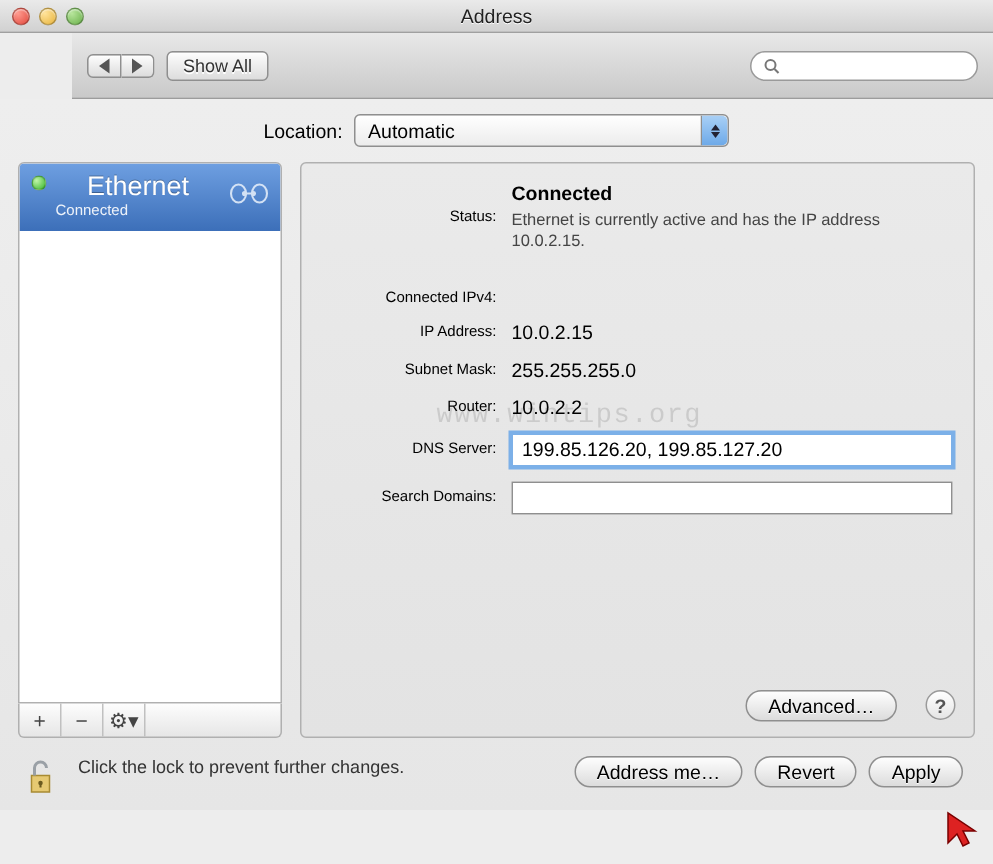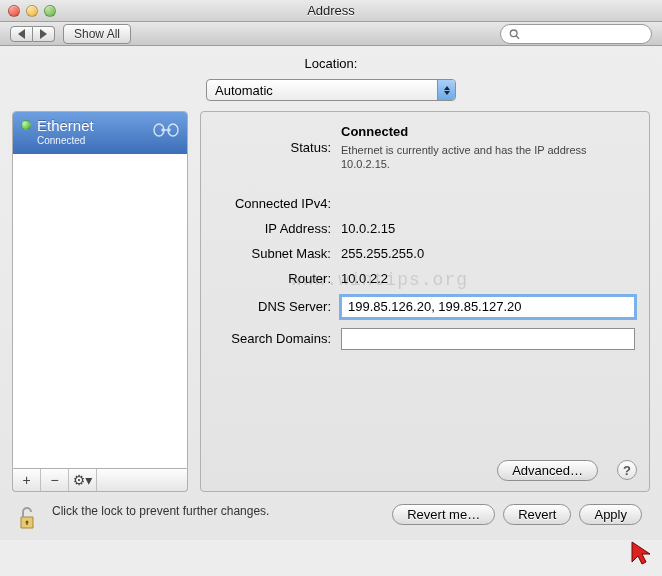--- a/index.html
+++ b/index.html
@@ -9,66 +9,66 @@
   
   .titlebar { height: 22px; background: linear-gradient(#eaeaea,#d1d1d1); border-bottom: 1px solid #a0a0a0; position: relative; display:flex; align-items:center; }
   .traffic { display:flex; gap:6px; margin-left:8px; }
   .tl { width:12px; height:12px; border-radius:50%; border:1px solid rgba(0,0,0,0.25); box-shadow: inset 0 1px 1px rgba(255,255,255,0.5); }
   .tl.red { background: radial-gradient(circle at 30% 30%, #ff9a8f, #e1493d); }
   .tl.yellow { background: radial-gradient(circle at 30% 30%, #ffe39a, #e7b33c); }
   .tl.green { background: radial-gradient(circle at 30% 30%, #b7e59b, #69b04a); }
   .wintitle { position:absolute; left:0; right:0; text-align:center; font-size:13px; color:#222; text-shadow:0 1px 0 #fff; pointer-events:none; }
 
   
-  .toolbar { height: 24px; background: linear-gradient(#e8e8e8,#c9c9c9); border-bottom:1px solid #9c9c9c; display:flex; align-items:center; padding:0 10px; gap:8px; }
+  .toolbar { height: 44px; background: linear-gradient(#e8e8e8,#c9c9c9); border-bottom:1px solid #9c9c9c; display:flex; align-items:center; padding:0 10px; gap:8px;margin-left:48px; }
   .seg { display:flex; }
   .btn { background: linear-gradient(#fdfdfd,#dcdcdc); border:1px solid #8f8f8f; border-radius:4px; font-size:12px; color:#333; padding:2px 10px; text-shadow:0 1px 0 #fff; box-shadow:0 1px 0 rgba(255,255,255,0.5) inset; display:inline-flex; align-items:center; cursor:default; }
   .seg .btn:first-child { border-radius:4px 0 0 4px; }
   .seg .btn:last-child  { border-radius:0 4px 4px 0; border-left:0; }
   .btn.icon { padding:2px 7px; }
   .tri { display:inline-block; width:0;height:0; border-top:5px solid transparent;border-bottom:5px solid transparent;}
   .tri.left  { border-right:7px solid #555; }
   .tri.right { border-left:7px solid #555; }
   .search { margin-left:auto; width:152px; height:20px; border:1px solid #9a9a9a; border-radius:10px; background:#fff; display:flex; align-items:center; padding:0 8px; }
   .search svg { width:12px; height:12px; stroke:#777; stroke-width:2; fill:none; }
   .search input { border:0; outline:0; background:transparent; width:100%; font-size:12px; margin-left:4px; }
 
   
   .body { padding:10px 12px 8px 12px; background: linear-gradient(#eeeeee,#e6e6e6); }
 
-  .location-row { display:flex; align-items:center; justify-content:center; gap:8px; margin-bottom:10px;flex-direction:column; }
+  .location-row { display:flex; align-items:center; justify-content:center; gap:8px; margin-bottom:10px; }
   .label-r { font-size:13px; color:#000; text-align:right; }
 
   
   .popup { position:relative; background: linear-gradient(#fff,#ececec); border:1px solid #8f8f8f; border-radius:4px; height:22px; display:flex; align-items:center; padding:0 24px 0 8px; font-size:13px; min-width:200px; }
   .popup .cap { position:absolute; right:0; top:0; bottom:0; width:18px; border-left:1px solid #8f8f8f; border-radius:0 4px 4px 0; background:linear-gradient(#a9d0f6,#6da9e8); display:flex; flex-direction:column; align-items:center; justify-content:center; gap:1px; }
   .popup .cap .up, .popup .cap .dn { width:0;height:0;border-left:3px solid transparent;border-right:3px solid transparent; }
   .popup .cap .up { border-bottom:4px solid #223; }
   .popup .cap .dn { border-top:4px solid #223; }
 
   .content { display:flex; gap:12px; }
 
   
   .sidebar-col { width:176px; display:flex; flex-direction:column; }
   .sidebar { flex:1; border:1px solid #b0b0b0; border-radius:4px 4px 0 0; background:#fff; overflow:hidden; }
   .sb-item { display:flex; align-items:center; padding:6px 8px 8px 8px; gap:6px; }
   .sb-item.selected { background: linear-gradient(#6e9fe1,#3c6fb9); color:#fff; }
   .status-dot { width:10px; height:10px; border-radius:50%; background:radial-gradient(circle at 30% 30%, #c0f5a8, #38b62c); border:1px solid rgba(0,0,0,0.2); margin-top:2px; align-self:flex-start; }
   .sb-text { display:flex; flex-direction:column; line-height:1.1; flex:1; }
-  .sb-name { font-size:15px; text-shadow: 0 -1px 0 rgba(0,0,0,0.3); }
+  .sb-name { font-size:18px; text-shadow: 0 -1px 0 rgba(0,0,0,0.3); text-align: center; }
   .sb-sub { font-size:10px; opacity:0.9; }
   .link-icon { margin-left:auto; opacity:0.85; }
   .sidebar-footer { display:flex; border:1px solid #b0b0b0; border-top:0; border-radius:0 0 4px 4px; background:linear-gradient(#fdfdfd,#e6e6e6); }
   .sb-btn { width:28px; height:22px; border-right:1px solid #c0c0c0; display:flex;align-items:center;justify-content:center; color:#444; font-size:14px; }
   .sb-btn:last-child { border-right:0; }
 
   
   .panel { flex:1; border:1px solid #b0b0b0; border-radius:4px; background:linear-gradient(#eaeaea,#e3e3e3); padding:12px 14px; position:relative; }
   .row { display:flex; align-items:center; margin-bottom:10px; }
-  .row .k { width:126px; text-align:right; padding-right:10px; font-size:13px; color:#000; }
+  .row .k { width:126px; text-align:right; padding-right:10px; font-size:10px; color:#000; }
   .row .v { flex:1; font-size:13px; color:#000; }
   .row .v strong { font-weight:bold; }
   .desc { font-size:11px; color:#444; line-height:1.3; }
   .textfield { width:100%; height:22px; border:1px solid #8f8f8f; background:#fff; font-size:13px; padding:0 6px; border-radius:0; }
   .textfield.focus { outline:3px solid #7cb0e8; outline-offset:-1px; }
   .adv-row { position:absolute; bottom:10px; right:12px; display:flex; align-items:center; gap:19px; }
   .help { width:20px;height:20px;border-radius:50%;border:1px solid #9a9a9a;background:linear-gradient(#fff,#e5e5e5);display:flex;align-items:center;justify-content:center;color:#555;font-weight:bold; }
   .push { background: linear-gradient(#fefefe,#dcdcdc); border:1px solid #8f8f8f; border-radius:11px; font-size:13px; color:#000; padding:2px 14px; text-shadow:0 1px 0 #fff; cursor:default; }
 
   .watermark { position:absolute; top:158px; left:90px; font-size:18px; color:rgba(0,0,0,0.12); font-family: Liberation Mono, monospace; letter-spacing:1px; pointer-events:none; }
@@ -206,21 +206,21 @@
     <div class="lock">
       <svg width="22" height="24" viewBox="0 0 22 24">
         <path d="M4 11h12v11H4z" fill="#e6c972" stroke="#a88b33"></path>
         <path d="M6 11V6a4 4 0 0 1 8 0" fill="none" stroke="#9aa0a6" stroke-width="2"></path>
         <circle cx="10" cy="16" r="1.5" fill="#6b5a1f"></circle>
         <rect x="9.3" y="16" width="1.4" height="3" fill="#6b5a1f"></rect>
       </svg>
     </div>
     <span class="bottom-text">Click the lock to prevent further changes.</span>
     <div class="bottom-actions">
-      <div class="push">Revert me…</div>
+      <div class="push">Address me…</div>
       <div class="push">Revert</div>
       <div class="push">Apply</div>
     </div>
   </div>
 </div>
 
 <svg class="cursor" style="left:630px;top:540px" width="24" height="26" viewBox="0 0 24 26">
   <path d="M2 2 L2 22 L8 16 L12 24 L16 22 L12 14 L20 14 Z" fill="#d22" stroke="#7a0000" stroke-width="1"></path>
 </svg>
 

